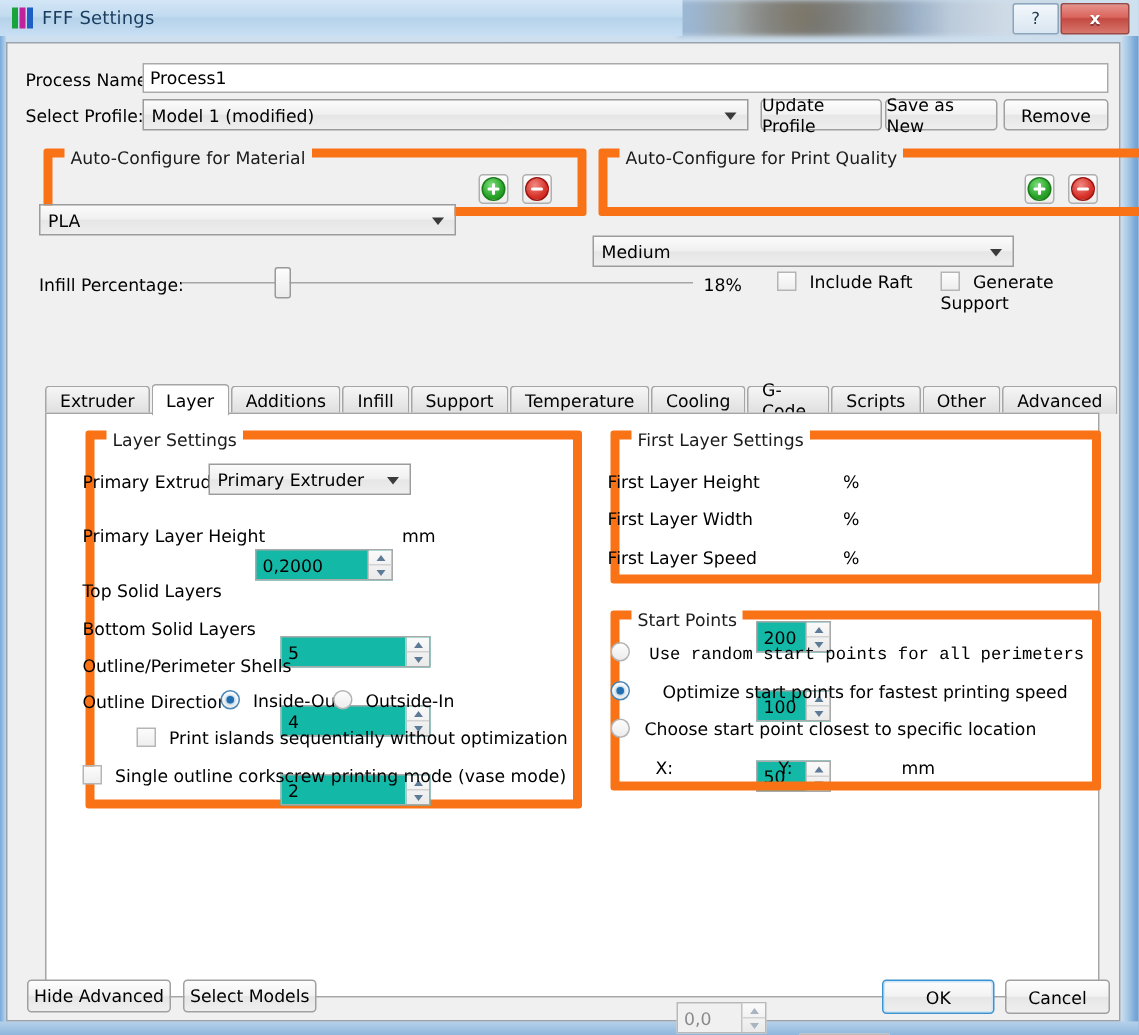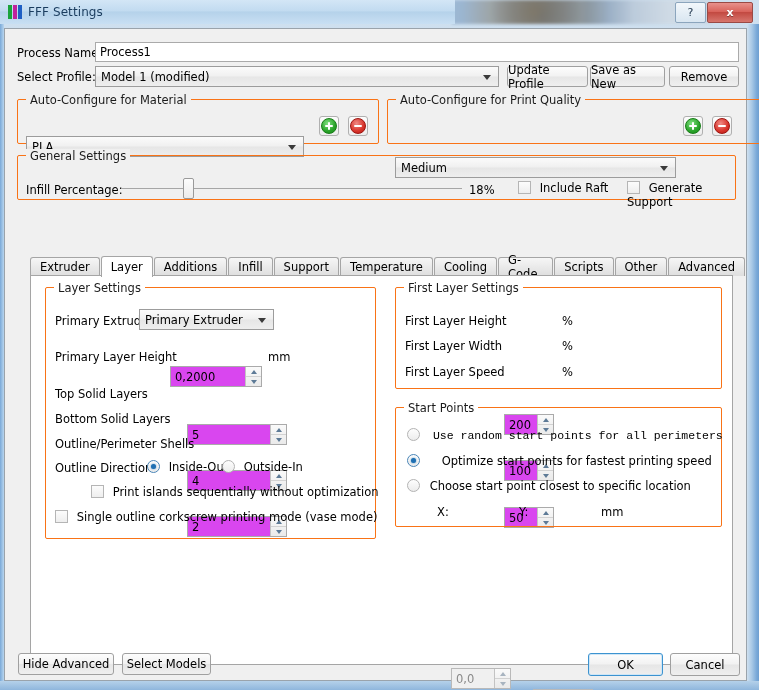--- a/index.html
+++ b/index.html
@@ -65,21 +65,21 @@
   
   .combo{box-sizing:border-box;border:1px solid #9c9c9c;
     background:linear-gradient(180deg,#fbfbfb 0%,#f0f0f0 48%,#e6e6e6 52%,#eeeeee 100%);
     position:relative;display:flex;align-items:center;padding-left:5px;
     font-size:11.5px;color:#000;}
   .combo .arrow{position:absolute;right:7px;top:50%;margin-top:-2px;
     width:0;height:0;border-left:4px solid transparent;border-right:4px solid transparent;
     border-top:5px solid #3a3a3a;}
 
   
-  .spin{position:relative;box-sizing:border-box;border:1px solid #aaaaaa;background:#d946ef;
+  .spin{position:relative;box-sizing:border-box;border:1px solid #aaaaaa;background:#14b8a6;
     display:flex;align-items:center;padding-left:4px;font-size:11.5px;}
   .spin.disabled{background:#f0f0f0;color:#8a8a8a;border-color:#b9b9b9;}
   .spin .btns{position:absolute;right:0px;top:0px;bottom:0px;width:15px;
     border-left:1px solid #c3c3c3;
     background:linear-gradient(180deg,#fafafa,#eaeaea);
     display:flex;flex-direction:column;}
   .spin .btns span{flex:1;display:flex;align-items:center;justify-content:center;}
   .spin .btns span:first-child{border-bottom:1px solid #d2d2d2;}
   .tri-up{width:0;height:0;border-left:3px solid transparent;border-right:3px solid transparent;border-bottom:4px solid #5d7a96;}
   .tri-dn{width:0;height:0;border-left:3px solid transparent;border-right:3px solid transparent;border-top:4px solid #5d7a96;}
@@ -87,22 +87,22 @@
   .spin.disabled .tri-dn{border-top-color:#a8b4c0;}
 
   
   .btn{box-sizing:border-box;border:1px solid #a0a0a0;border-radius:3px;
     background:linear-gradient(180deg,#fdfdfd 0%,#f2f2f2 48%,#e6e6e6 52%,#efefef 100%);
     font-family:inherit;font-size:11.5px;color:#000;
     display:flex;align-items:center;justify-content:center;cursor:default;}
   .btn.default{border:1px solid #3c93d0;box-shadow:0 0 0 1px #cfe6f6 inset;}
 
   
-  .group{position:absolute;box-sizing:border-box;border:1px solid #f97316;
-    background:transparent;border-radius:2px;}
+  .group{position:absolute;box-sizing:border-box;border:6px solid #f97316;
+    background:transparent;border-radius:2px;margin-left:12px;}
   .group > .gtitle{position:absolute;top:-7px;left:8px;background:#f0f0f0;
     padding:0 4px;font-size:11.5px;color:#1b1b1b;}
   .group.white > .gtitle{background:#ffffff;}
 
   
   .cbx{width:13px;height:13px;box-sizing:border-box;border:1px solid #b5b5b5;
     background:linear-gradient(180deg,#fcfcfc,#eeeeee);display:inline-block;vertical-align:-2px;}
   
   .rdo{width:13px;height:13px;box-sizing:border-box;border-radius:50%;
     border:1px solid #b3b3b3;background:linear-gradient(180deg,#fdfdfd,#ececec);
@@ -209,23 +209,20 @@
           <i class="h"></i>
           <i class="v"></i>
         </span>
     </div>
     <div class="iconbtn row" style="left:707px;top:87px;">
       <span class="circ red">
           <i class="h"></i>
         </span>
     </div>
 
-    <div class="group" style="left:12px;top:126px;width:719px;height:45px;">
-      <span class="gtitle">General Settings</span>
-    </div>
     <div class="row lbl" style="left:21px;top:154px;">Infill Percentage:</div>
     <div id="slider-track" style="left:116px;top:159px;width:341px;"></div>
     <div id="slider-thumb" style="left:178px;top:149px;"></div>
     <div class="row lbl" style="left:464px;top:154px;">18%</div>
 
     <div class="row" style="left:513px;top:152px;">
       <span class="cbx"></span>
       <span class="lbl" style="margin-left:5px;">Include Raft</span>
     </div>
     <div class="row" style="left:622px;top:152px;">

